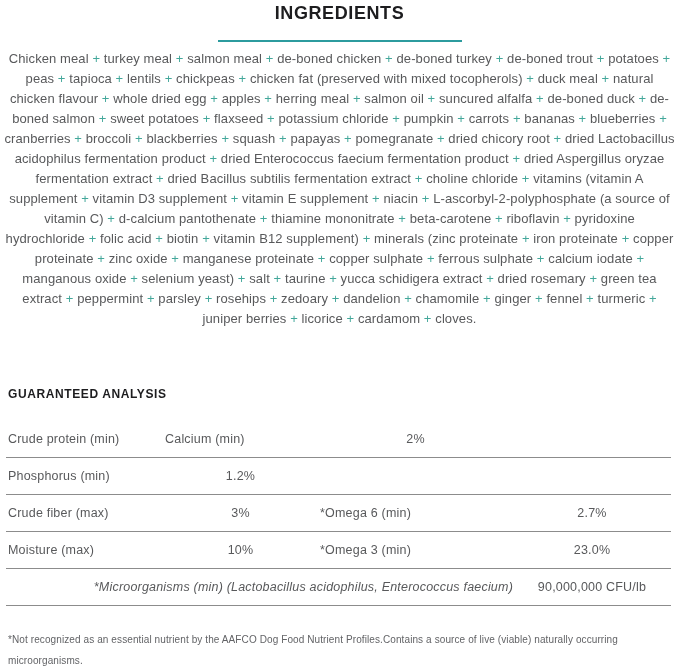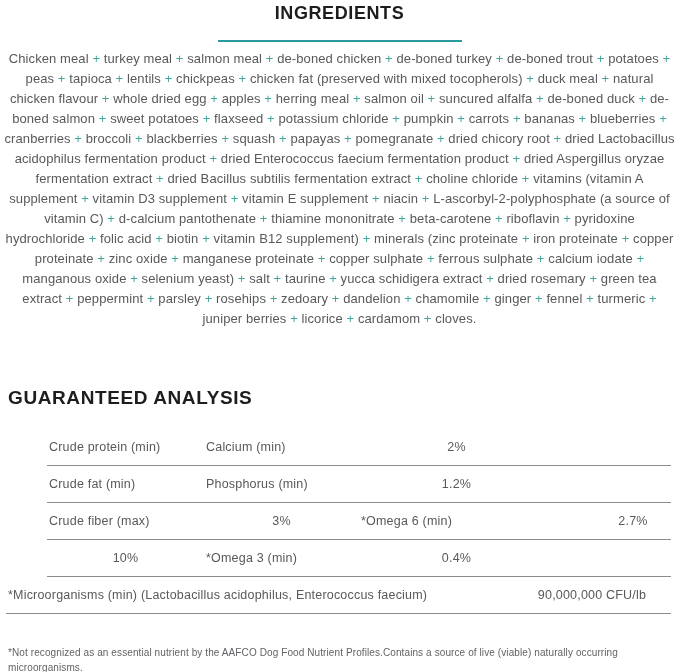--- a/index.html
+++ b/index.html
@@ -24,54 +24,53 @@
     font-size: 13px;
     line-height: 20px;
     text-align: center;
     color: #58595b;
     letter-spacing: 0.1px;
   }
   .ingredients-paragraph .plus { color: #42a79a; }
 
   .ga-title {
     margin: 58px 0 0 8px;
-    font-size: 19px; font-weight: bold; color: #1d1d1f;
+    font-size: 12px; font-weight: bold; color: #1d1d1f;
     letter-spacing: 0.6px;
   }
 
   .ga-table { margin: 20px 8px 0 6px; }
   .ga-row {
     display: grid;
     grid-template-columns: 157px 155px 195px 158px;
     align-items: center;
     height: 37px;
     border-bottom: 1px solid #8c8c8c;
     font-size: 12.5px;
     letter-spacing: 0.2px;
-    margin-left: 41px;
   }
   .ga-row:first-child { border-top: none; }
   .ga-row .label { text-align: left; padding-left: 2px; }
   .ga-row .value { text-align: center; }
   .ga-footer-row {
     display: grid;
     grid-template-columns: 507px 158px;
     align-items: center;
     height: 37px;
     border-bottom: 1px solid #8c8c8c;
     font-size: 12.5px;
     letter-spacing: 0.2px;
   }
-  .ga-footer-row .label { text-align: left; padding-left: 2px; }
+  .ga-footer-row .label { text-align: right; padding-left: 2px; font-style: italic; }
   .ga-footer-row .value { text-align: center; white-space: nowrap; }
 
   .footnote1 {
-    margin: 31px 8px 0 8px;
+    margin: 23px 8px 0 8px;
     font-size: 10px;
-    line-height: 15px;
+    line-height: 21px;
     color: #626366;
     letter-spacing: 0.1px;
   }
 </style>
 </head>
 <body>
 
 <div class="page">
 
   <div class="title-wrap">
@@ -85,36 +84,36 @@
 
   <div class="ga-table">
 
     <div class="ga-row">
       <div class="cell label">Crude protein (min)</div>
       <div class="cell label">Calcium (min)</div>
       <div class="cell value">2%</div>
     </div>
 
     <div class="ga-row">
-      <div class="cell label">Crude fat (min)</div>
       <div class="cell label">Phosphorus (min)</div>
       <div class="cell value">1.2%</div>
     </div>
 
     <div class="ga-row">
       <div class="cell label">Crude fiber (max)</div>
       <div class="cell value">3%</div>
       <div class="cell label">*Omega 6 (min)</div>
       <div class="cell value">2.7%</div>
     </div>
 
     <div class="ga-row">
+      <div class="cell label">Moisture (max)</div>
       <div class="cell value">10%</div>
       <div class="cell label">*Omega 3 (min)</div>
-      <div class="cell value">0.4%</div>
+      <div class="cell value">23.0%</div>
     </div>
 
     <div class="ga-footer-row">
       <div class="label">*Microorganisms (min) (Lactobacillus acidophilus, Enterococcus faecium)</div>
       <div class="value">90,000,000 CFU/lb</div>
     </div>
 
   </div>
 
   <div class="footnote1">*Not recognized as an essential nutrient by the AAFCO Dog Food Nutrient Profiles.Contains a source of live (viable) naturally occurring microorganisms.</div>

